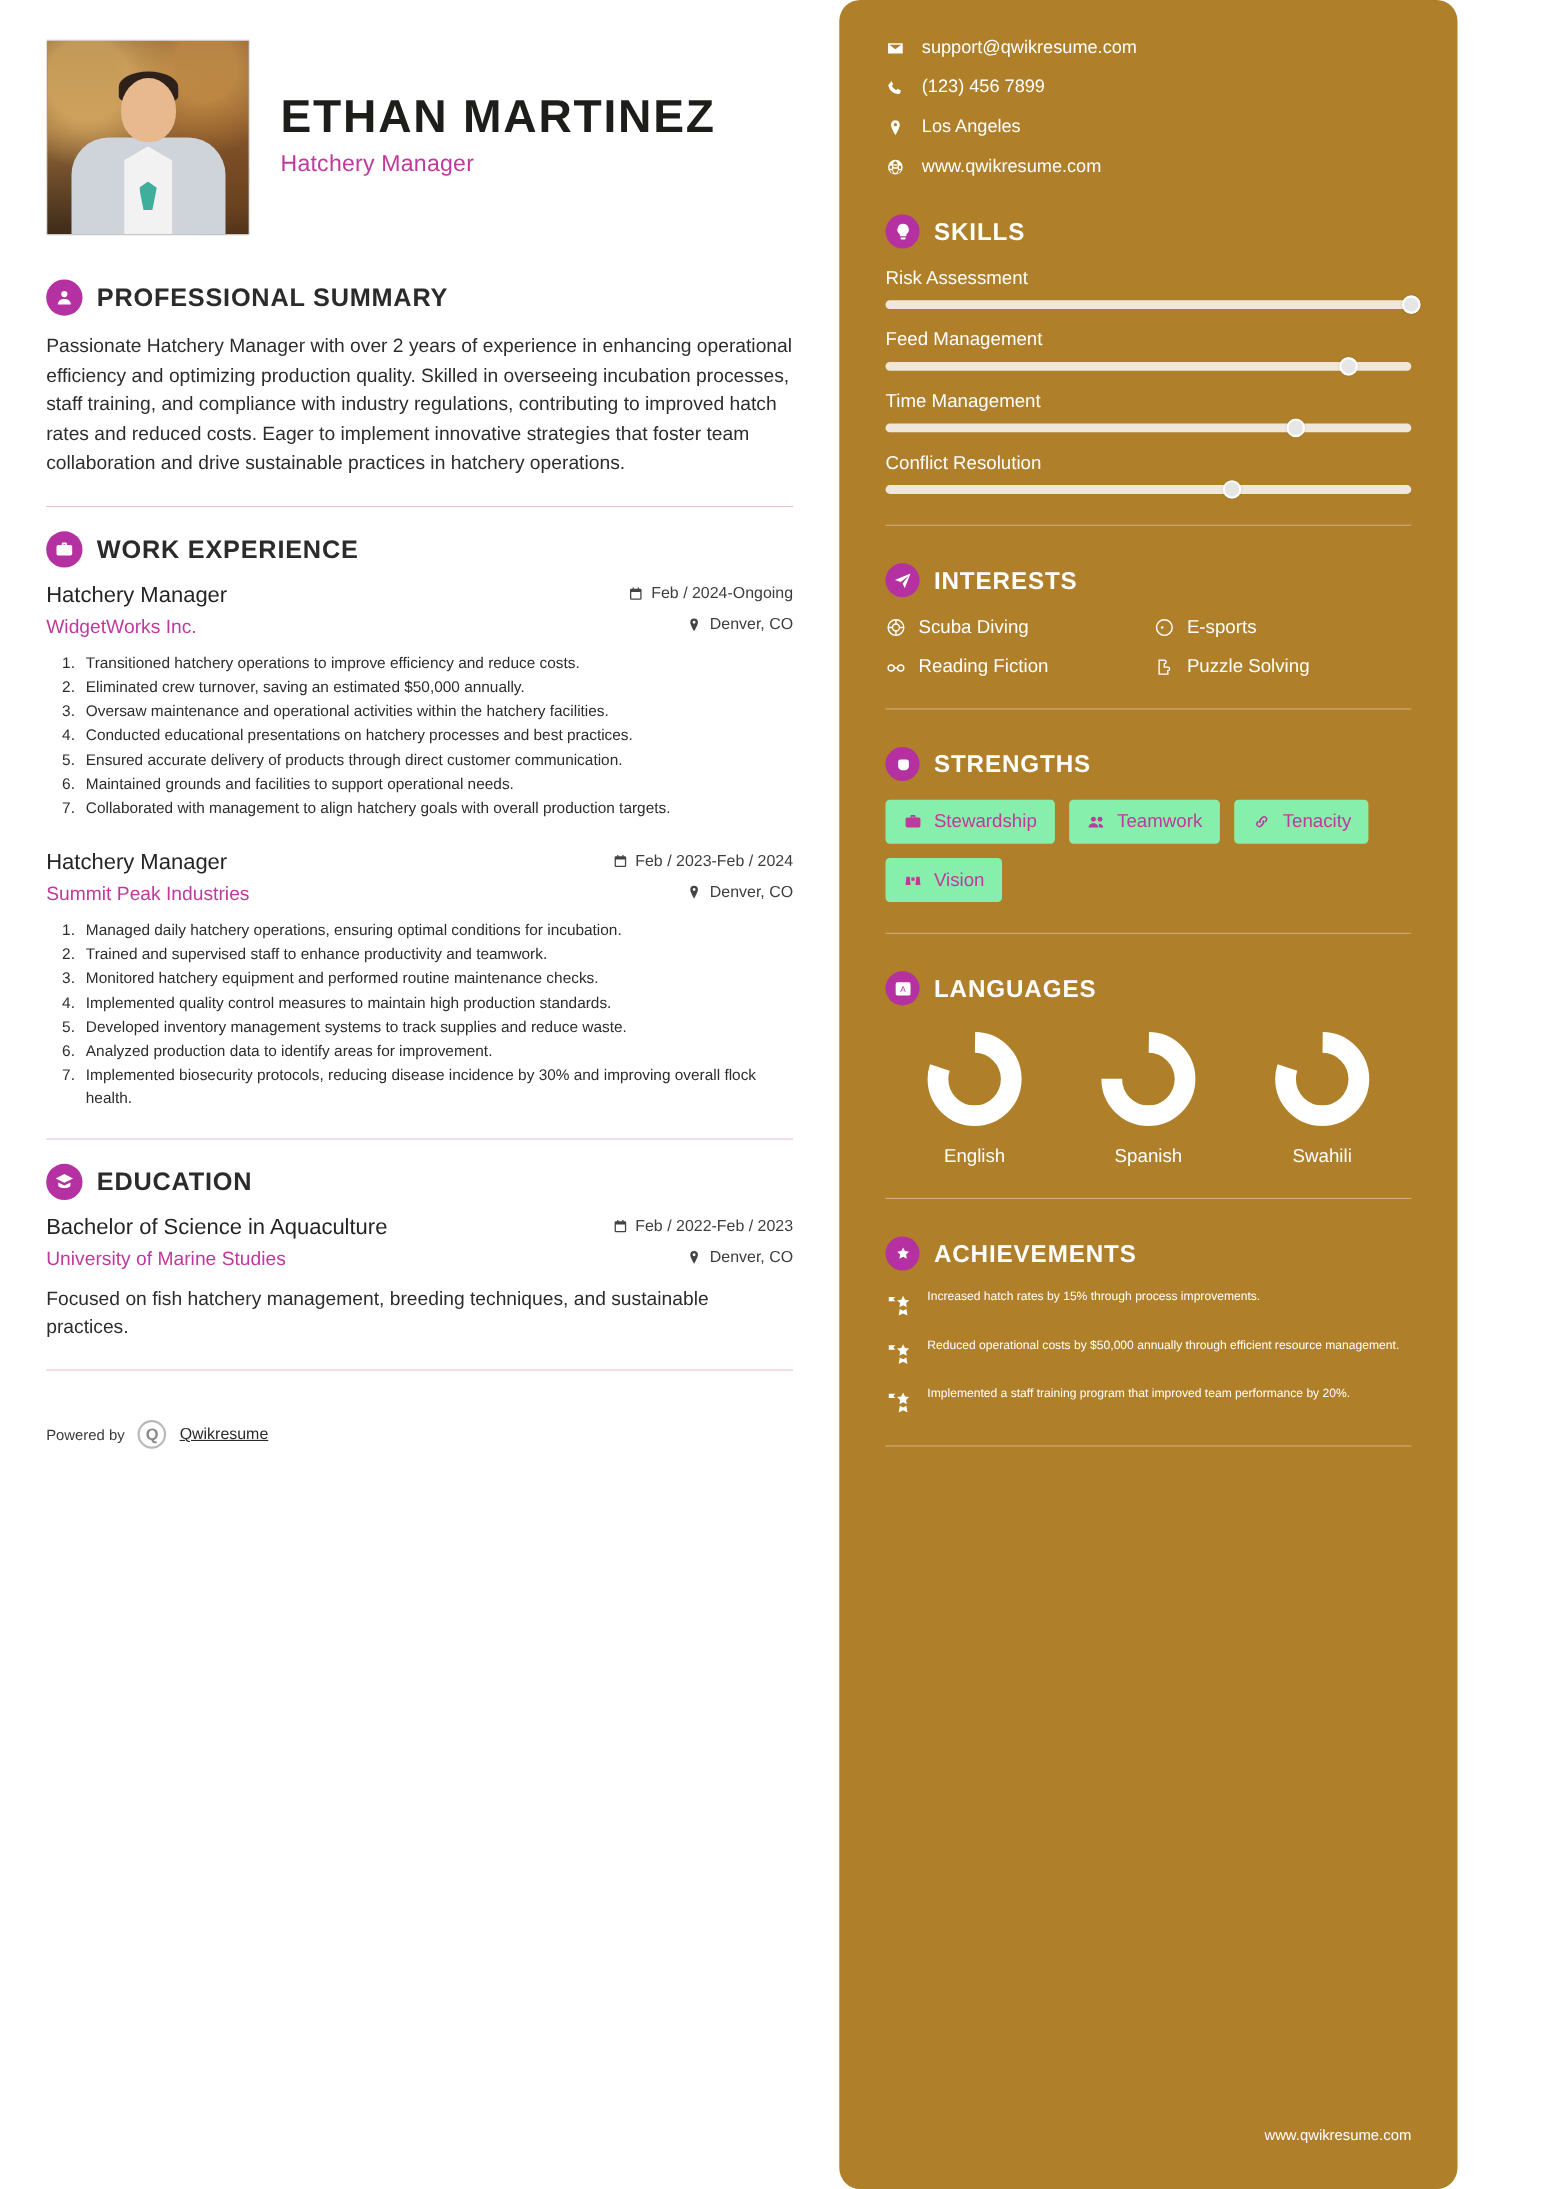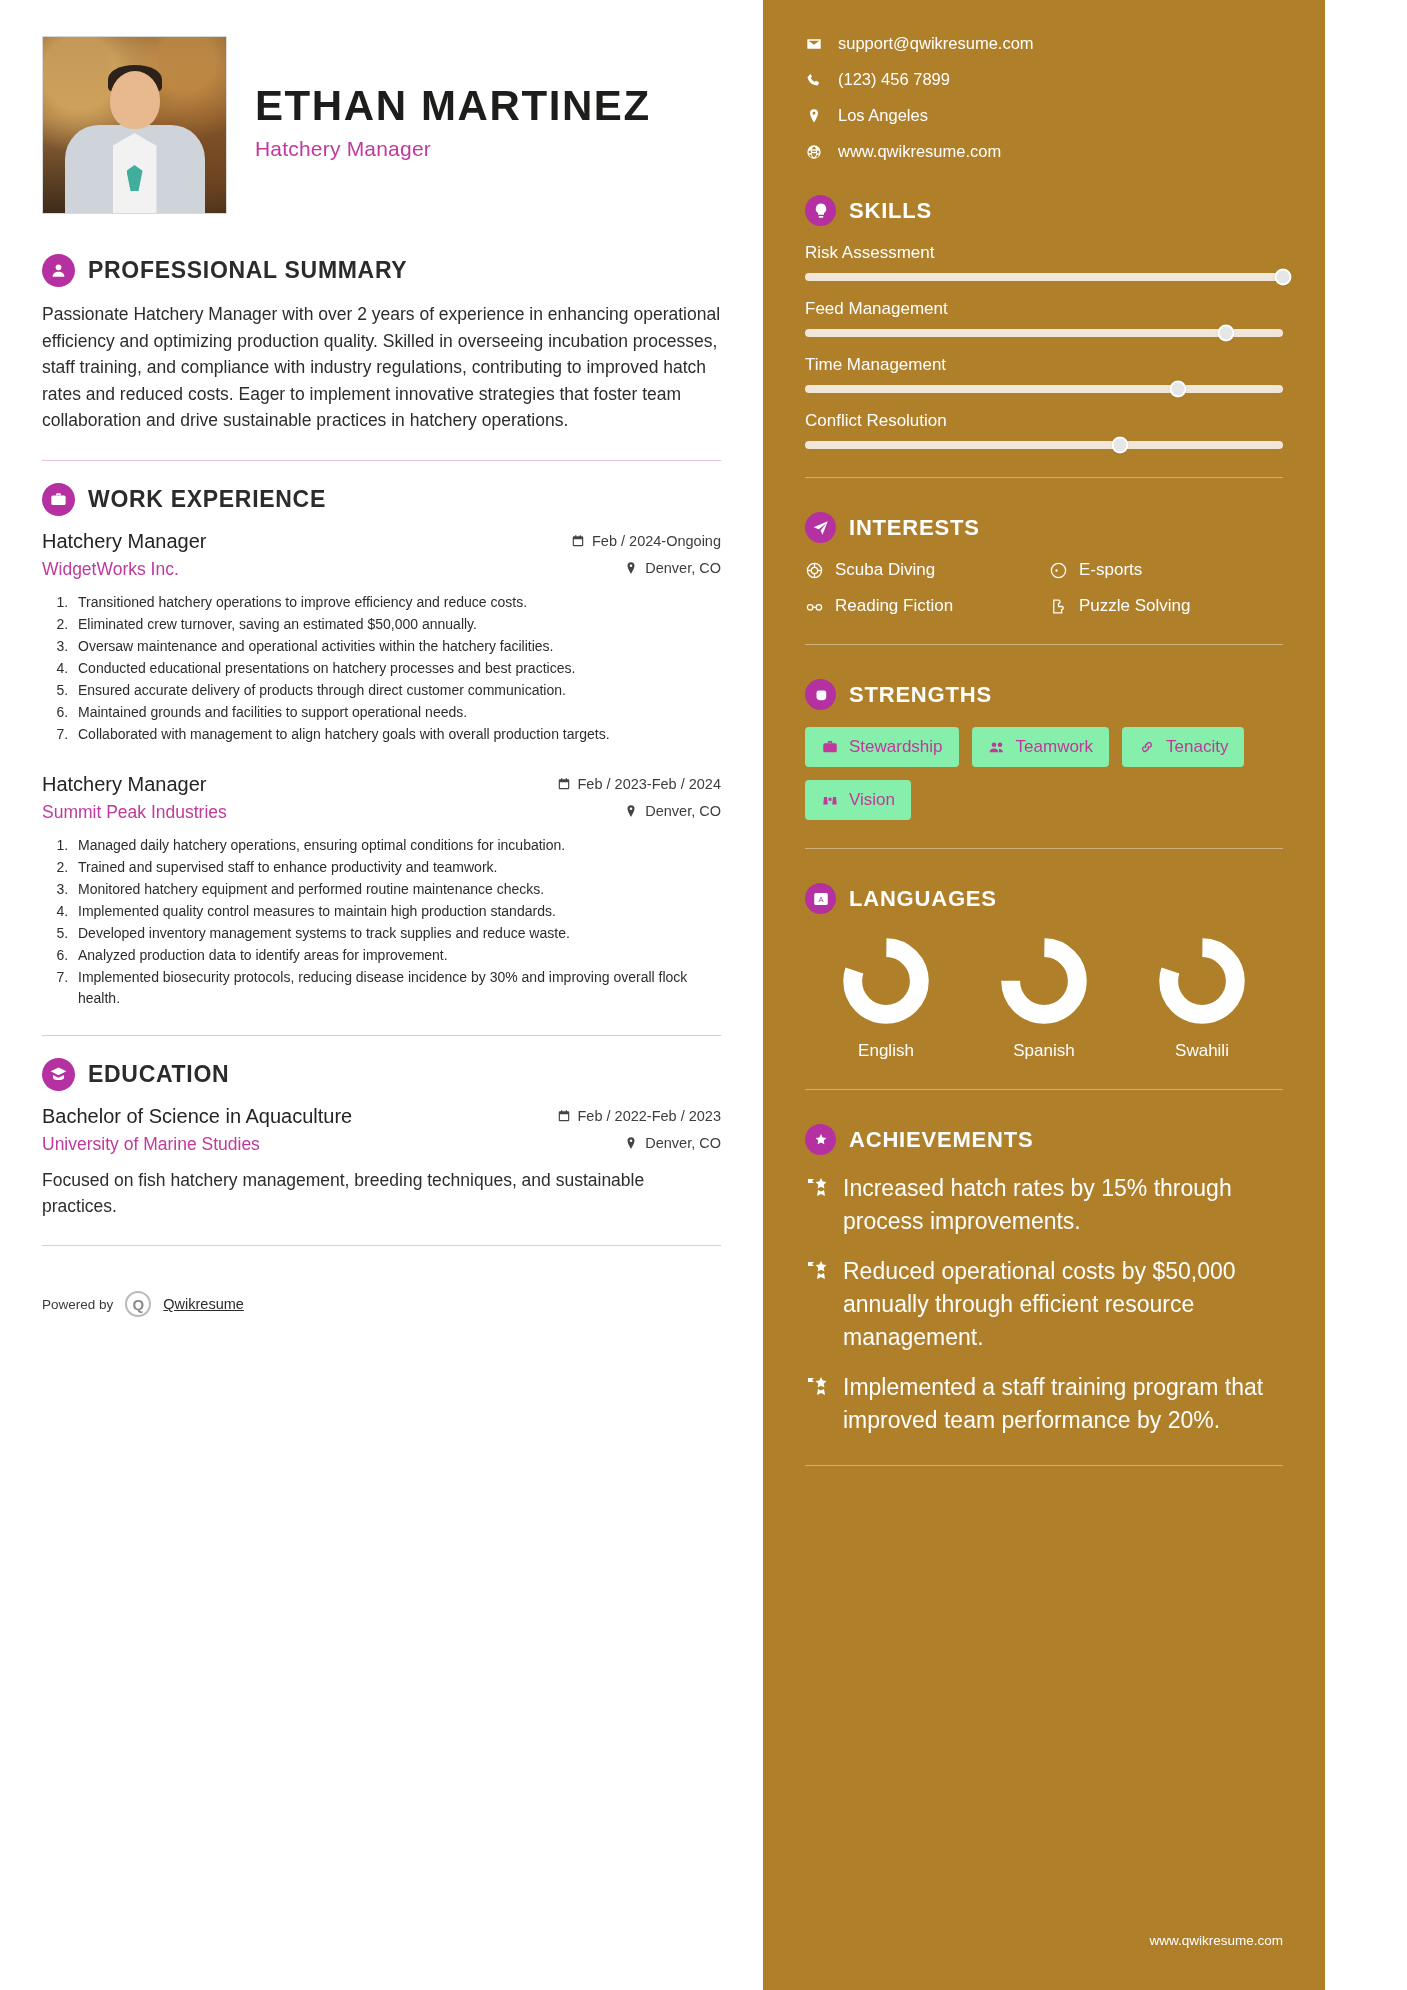--- a/index.html
+++ b/index.html
@@ -201,20 +201,21 @@
     color: #2b2b2b;
     text-decoration: underline;
   }
   
   .right {
     width: 562px;
     background: #b07f2a;
     color: #ffffff;
     padding: 34px 42px 0 42px;
     position: relative;
+    border-radius: 19px;
   }
   .contact-item {
     display: flex;
     align-items: center;
     gap: 16px;
     margin-bottom: 17px;
     font-size: 16.5px;
     color: #ffffff;
   }
   .contact-item .ci {
@@ -321,21 +322,21 @@
     gap: 14px;
     margin-bottom: 18px;
   }
   .achievement .ach-icon {
     flex: 0 0 24px;
     width: 24px; height: 24px;
     margin-top: 2px;
   }
   .achievement .ach-icon svg { width: 24px; height: 24px; fill: #fff; }
   .ach-text {
-    font-size: 23px;
+    font-size: 11px;
     line-height: 1.42;
     color: #ffffff;
   }
   .footer-right {
     position: absolute;
     right: 42px;
     bottom: 42px;
     font-size: 13.5px;
     color: #ffffff;
   }

